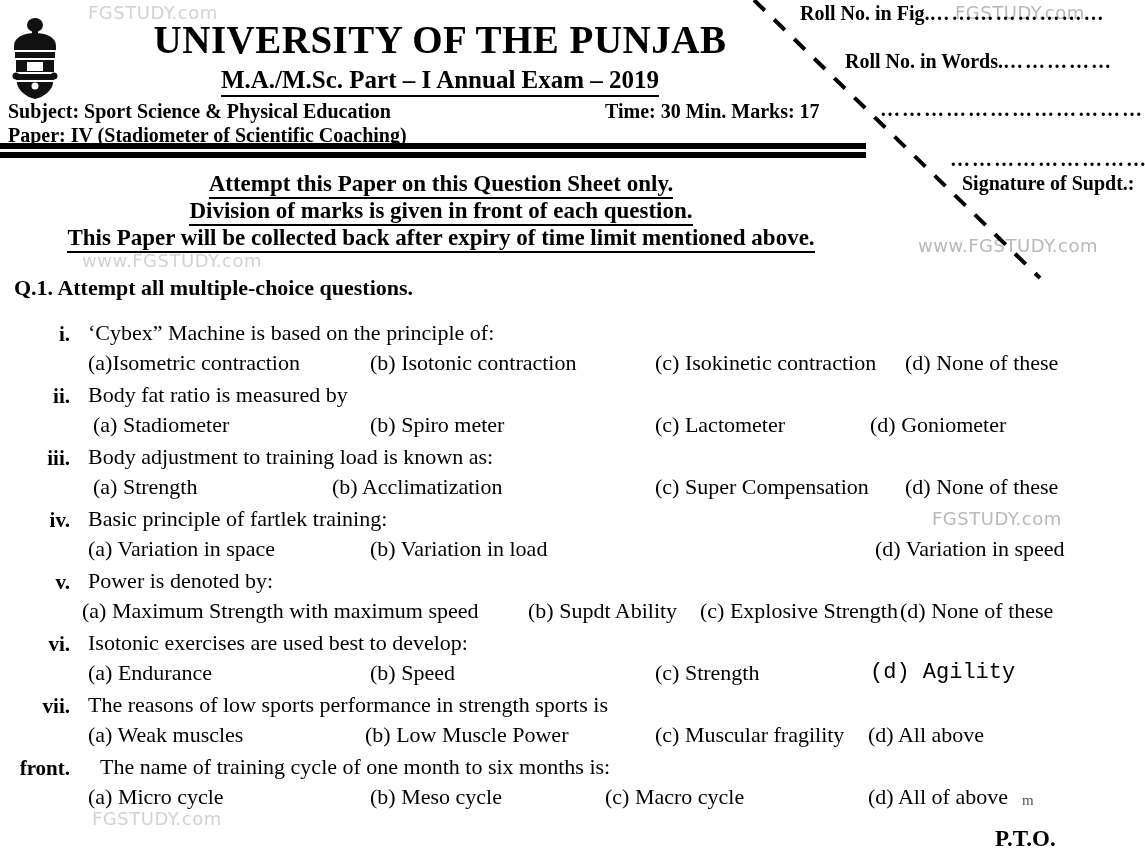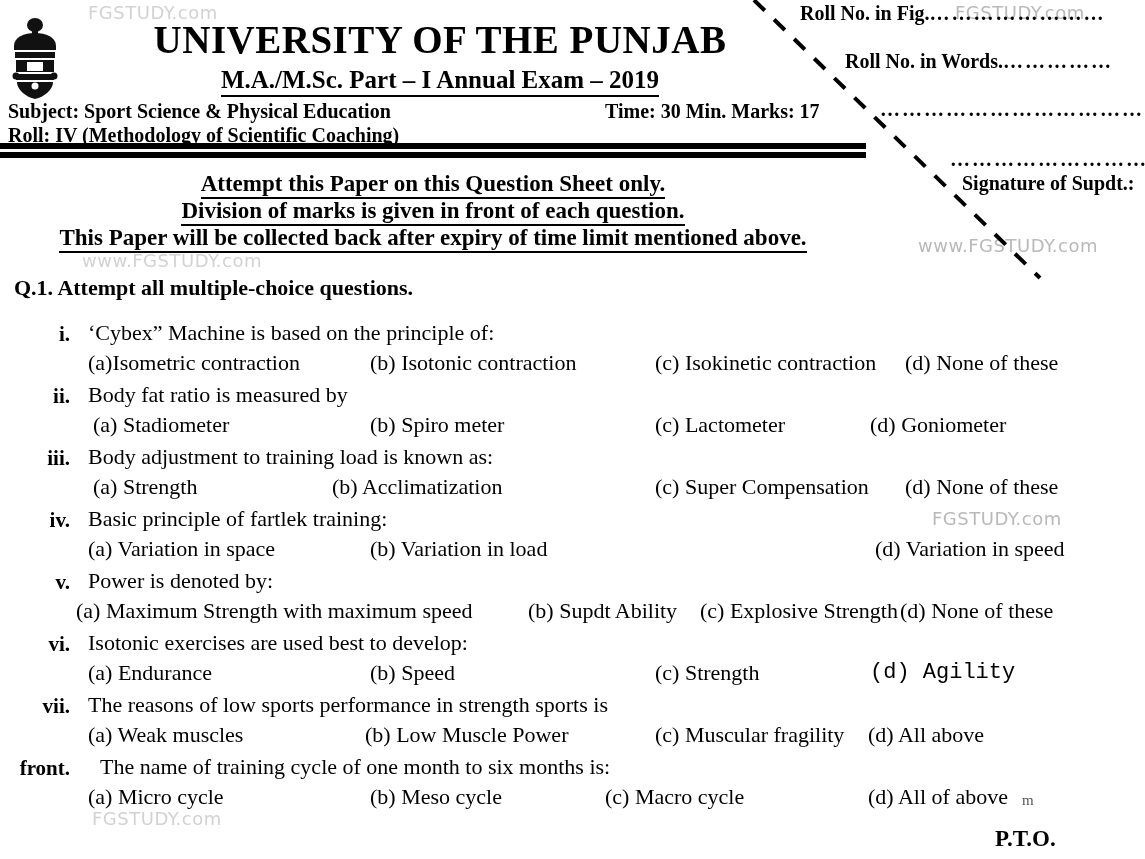--- a/index.html
+++ b/index.html
@@ -93,20 +93,21 @@
     width: 100%; height: 6px; background: #000;
   }
 
   
   .instructions {
     position: absolute;
     left: 0;
     top: 170px;
     width: 866px;
     text-align: center;
+    padding-left: 8px;
   }
   .instructions div {
     font-weight: bold;
     font-size: 23px;
     line-height: 27px;
   }
   .instructions div span {
     border-bottom: 2px solid #000;
     padding-bottom: 1px;
   }
@@ -209,21 +210,21 @@
         <circle cx="27" cy="70" r="3.5" fill="#ffffff"></circle>
         <circle cx="8" cy="60" r="3.5"></circle>
         <circle cx="46" cy="60" r="3.5"></circle>
       </g>
     </svg>
   </div>
 
   <div class="abs uni-title">UNIVERSITY OF THE PUNJAB</div>
   <div class="abs exam-line"><span>M.A./M.Sc.   Part – I    Annual Exam – 2019</span></div>
   <div class="abs subject-line">Subject: Sport Science &amp; Physical Education</div>
-  <div class="abs paper-line">Roll: IV (Methodology of Scientific Coaching)</div>
+  <div class="abs paper-line">Paper: IV (Stadiometer of Scientific Coaching)</div>
   <div class="abs time-marks">Time: 30 Min.  Marks: 17</div>
 
   <div class="rule-wrap">
     <div class="bar1"></div>
     <div class="bar2"></div>
   </div>
 
   <div class="instructions">
     <div><span>Attempt this Paper on this Question Sheet only.</span></div>
     <div><span>Division of marks is given in front of each question.</span></div>
@@ -274,21 +275,21 @@
         <div class="opt" style="left:88px;">(a) Variation in space</div>
         <div class="opt" style="left:370px;">(b) Variation in load</div>
         <div class="opt" style="left:875px;">(d) Variation in speed</div>
       </div>
     </div>
 
     <div class="qblock">
       <div class="qnum">v.</div>
       <div class="qstem">Power is denoted by:</div>
       <div class="qopts">
-        <div class="opt" style="left:76px;">(a) Maximum Strength with maximum speed</div>
+        <div class="opt" style="left:82px;">(a) Maximum Strength with maximum speed</div>
         <div class="opt" style="left:528px;">(b) Supdt Ability</div>
         <div class="opt" style="left:700px;">(c) Explosive Strength</div>
         <div class="opt" style="left:900px;">(d) None of these</div>
       </div>
     </div>
 
     <div class="qblock">
       <div class="qnum">vi.</div>
       <div class="qstem">Isotonic exercises are used best to develop:</div>
       <div class="qopts">

